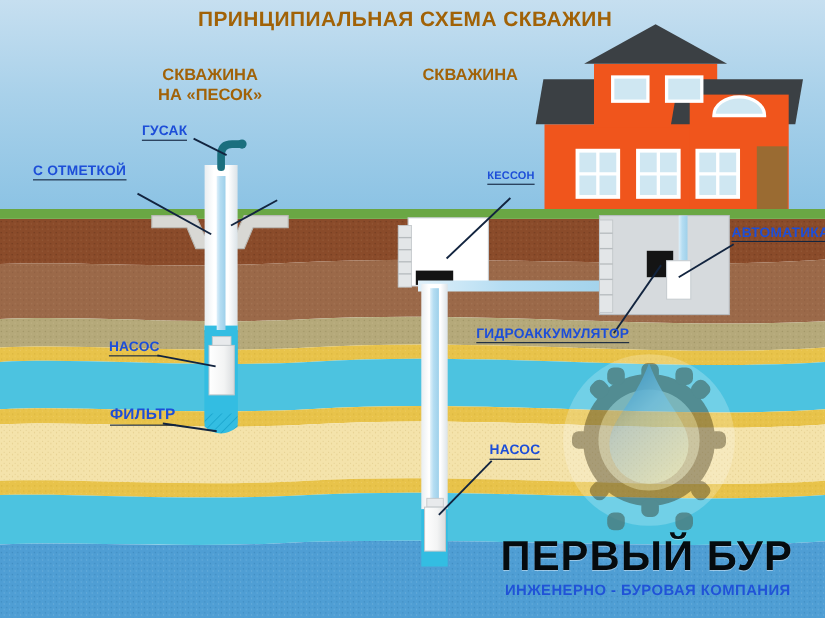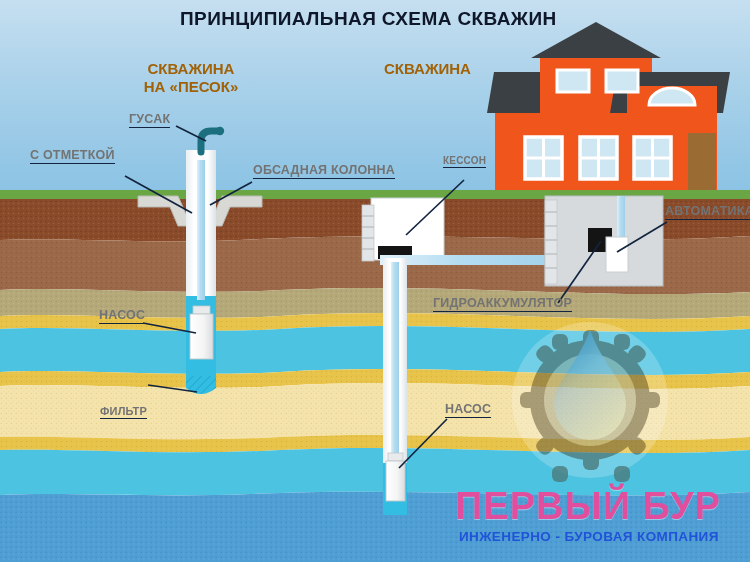--- a/index.html
+++ b/index.html
@@ -1,22 +1,22 @@
 <!DOCTYPE html>
 <html><head>
 <meta charset="utf-8">
 <style>
   html,body{margin:0;padding:0;background:#fff;}
   body{font-family:"Liberation Sans",sans-serif;}
   #stage{position:relative;width:750px;height:562px;overflow:hidden;}
   #stage svg{position:absolute;left:0;top:0;}
-  .lbl{position:absolute;color:#737373;font-weight:bold;font-family:"Liberation Sans",sans-serif;
+  .lbl{position:absolute;color:#1d4ed8;font-weight:bold;font-family:"Liberation Sans",sans-serif;
        letter-spacing:.2px;line-height:1.12;white-space:nowrap;}
   .lbl span{display:inline-block;border-bottom:1.6px solid #12243f;padding-bottom:1px;}
-  .title{position:absolute;color:#0f172a;font-weight:bold;white-space:nowrap;}
+  .title{position:absolute;color:#a16207;font-weight:bold;white-space:nowrap;}
   .head{position:absolute;color:#a16207;font-weight:bold;text-align:center;line-height:1.18;}
 </style>
 </head>
 <body>
 
 <div id="stage">
 
 <svg width="750" height="562" viewBox="0 0 750 562">
   <defs>
     <linearGradient id="skyGrad" x1="0" y1="0" x2="0" y2="1">
@@ -224,46 +224,43 @@
   </div>
 
   <div class="lbl" style="left:129px;top:112px;font-size:12.5px;">
     <span>ГУСАК</span>
   </div>
 
   <div class="lbl" style="left:30px;top:148px;font-size:12.5px;">
     <div><span>С ОТМЕТКОЙ</span></div>
   </div>
 
-  <div class="lbl" style="left:253px;top:163px;font-size:12.5px;">
-    <span>ОБСАДНАЯ КОЛОННА</span>
-  </div>
 
   <div class="lbl" style="left:443px;top:155px;font-size:10px;">
     <span>КЕССОН</span>
   </div>
 
   <div class="lbl" style="left:665px;top:204px;font-size:12.5px;">
     <span>АВТОМАТИКА</span>
   </div>
 
   <div class="lbl" style="left:433px;top:296px;font-size:12.5px;text-align:right;">
     <span>ГИДРОАККУМУЛЯТОР</span>
   </div>
 
   <div class="lbl" style="left:99px;top:308px;font-size:12.5px;">
     <span>НАСОС</span>
   </div>
 
-  <div class="lbl" style="left:100px;top:369px;font-size:11px;margin-top:36px;">
+  <div class="lbl" style="left:100px;top:369px;font-size:14px;">
     <span>ФИЛЬТР</span>
   </div>
 
   <div class="lbl" style="left:445px;top:402px;font-size:12.5px;">
     <span>НАСОС</span>
   </div>
 
-  <div style="position:absolute;left:455px;top:485px;font-size:38px;font-weight:bold;color:#ec4899;
+  <div style="position:absolute;left:455px;top:485px;font-size:38px;font-weight:bold;color:#000000;
               letter-spacing:1px;opacity:.93;text-shadow:0 1px 0 rgba(255,255,255,.45);">ПЕРВЫЙ БУР</div>
   <div style="position:absolute;left:459px;top:529px;font-size:13.5px;font-weight:bold;color:#1d4ed8;
               letter-spacing:.4px;opacity:.93;">ИНЖЕНЕРНО - БУРОВАЯ КОМПАНИЯ</div>
 
 </div>
 
 </body></html>

